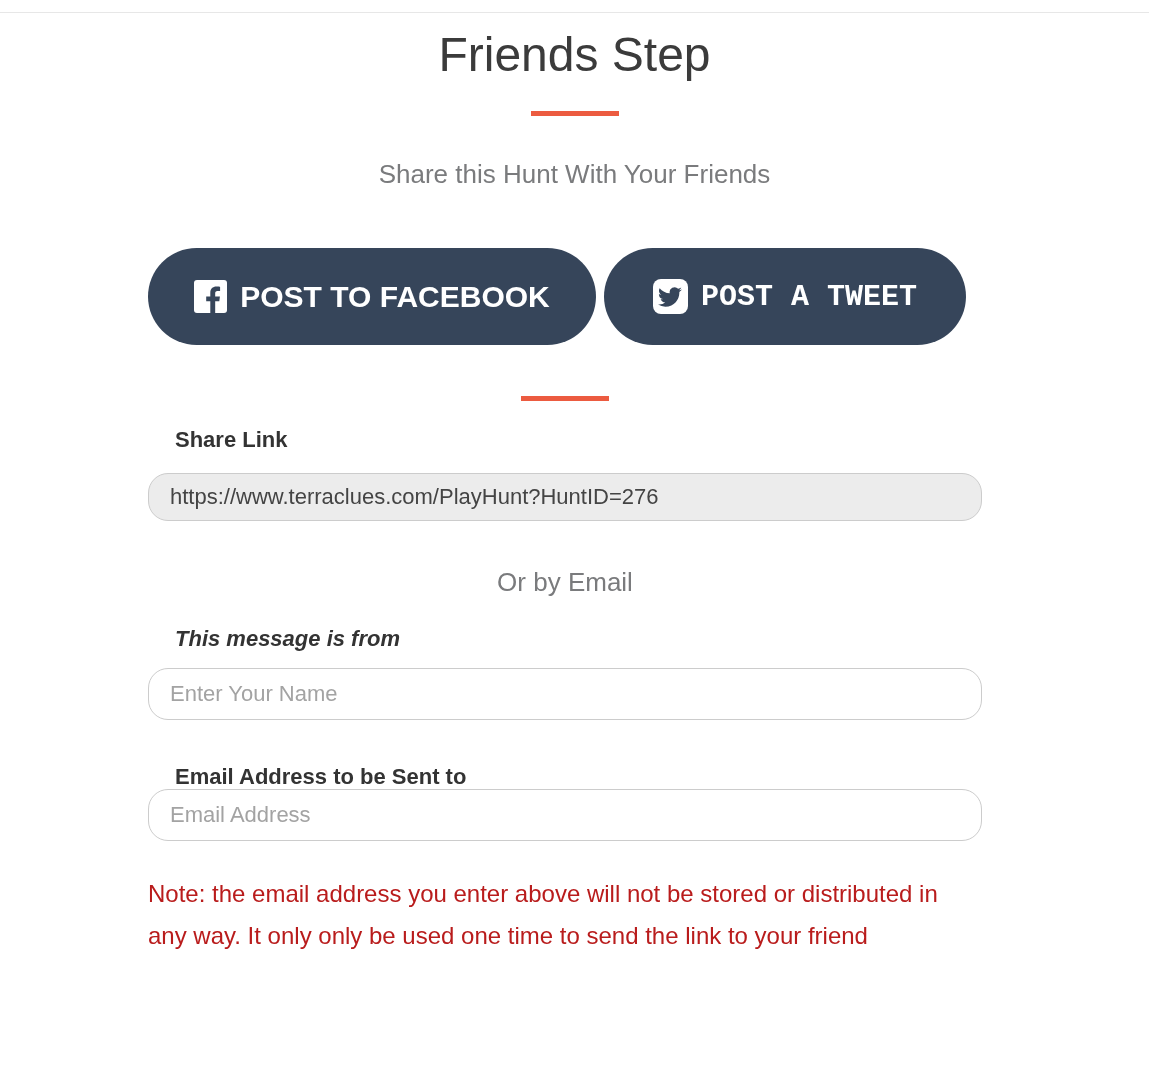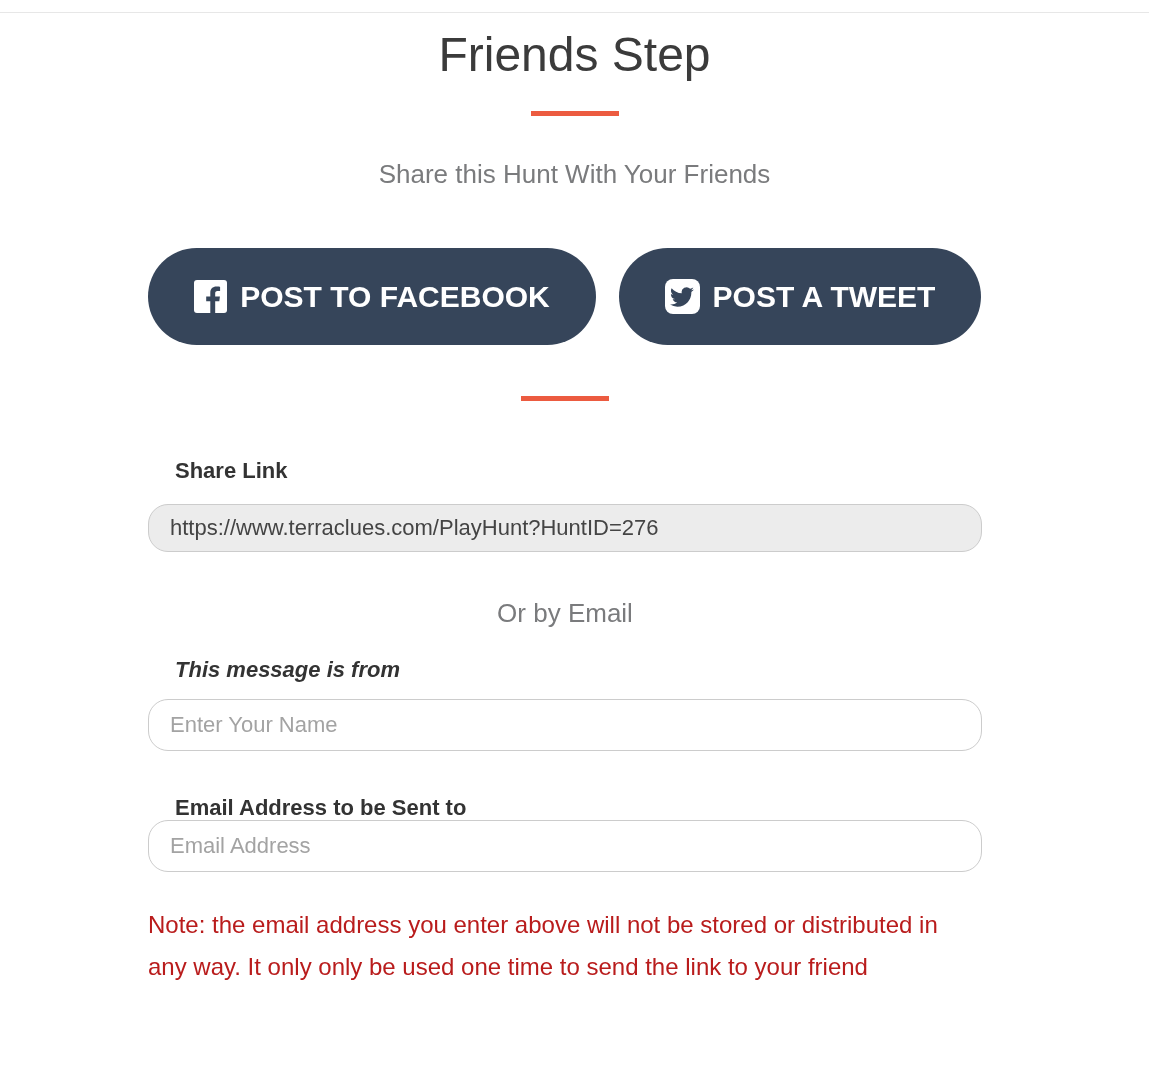--- a/index.html
+++ b/index.html
@@ -25,43 +25,43 @@
   }
   .divider{
     width:88px;height:5px;background:var(--accent);margin:28px auto 0 auto;
   }
   .divider.second{margin-top:51px;}
   .subtitle{
     text-align:center;font-size:26px;line-height:28px;color:#7a7b7d;
     margin-top:44px;font-weight:400;
   }
   .btn-row{
-    display:flex;margin-top:60px;gap:23px;
+    display:flex;margin-top:60px;gap:8px;
   }
   .share-btn{
     height:97px;border:none;border-radius:50px;background:var(--navy);
     color:#ffffff;font-family:inherit;font-weight:bold;font-size:30px;
     display:flex;align-items:center;justify-content:center;gap:13px;
     cursor:pointer;padding:0;
   }
   .share-btn.fb{width:448px;}
-  .share-btn.tw{width:362px;}
+  .share-btn.tw{width:362px;font-family:Liberation Mono, monospace;}
   .btn-icon{
     display:inline-flex;align-items:flex-end;justify-content:center;
     background:#ffffff;overflow:hidden;flex:0 0 auto;
   }
   .btn-icon.fb-box{width:33px;height:33px;border-radius:3px;}
   .btn-icon.fb-box svg{width:27px;height:30px;fill:var(--navy);margin-left:6px;margin-bottom:-2px;}
   .btn-icon.tw-box{width:35px;height:35px;border-radius:8px;align-items:center;}
   .btn-icon.tw-box svg{width:24px;height:24px;fill:var(--navy);}
   .field-label{
     display:block;font-size:22px;line-height:24px;font-weight:bold;color:#333333;
     padding-left:27px;
   }
-  .label-share{margin-top:58px;}
+  .label-share{margin-top:27px;}
   .text-input{
     display:block;width:834px;font-family:inherit;font-size:22px;color:#444444;
     border:1px solid #cccccc;border-radius:20px;background:#ffffff;
     padding:0 21px;outline:none;
   }
   .text-input::placeholder{color:#a3a3a3;opacity:1;}
   .input-share{
     margin-top:21px;height:48px;background:#ececec;color:#444444;
   }
   .or-email{

